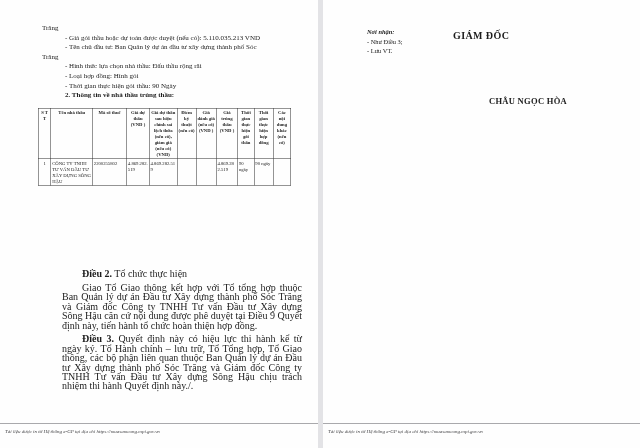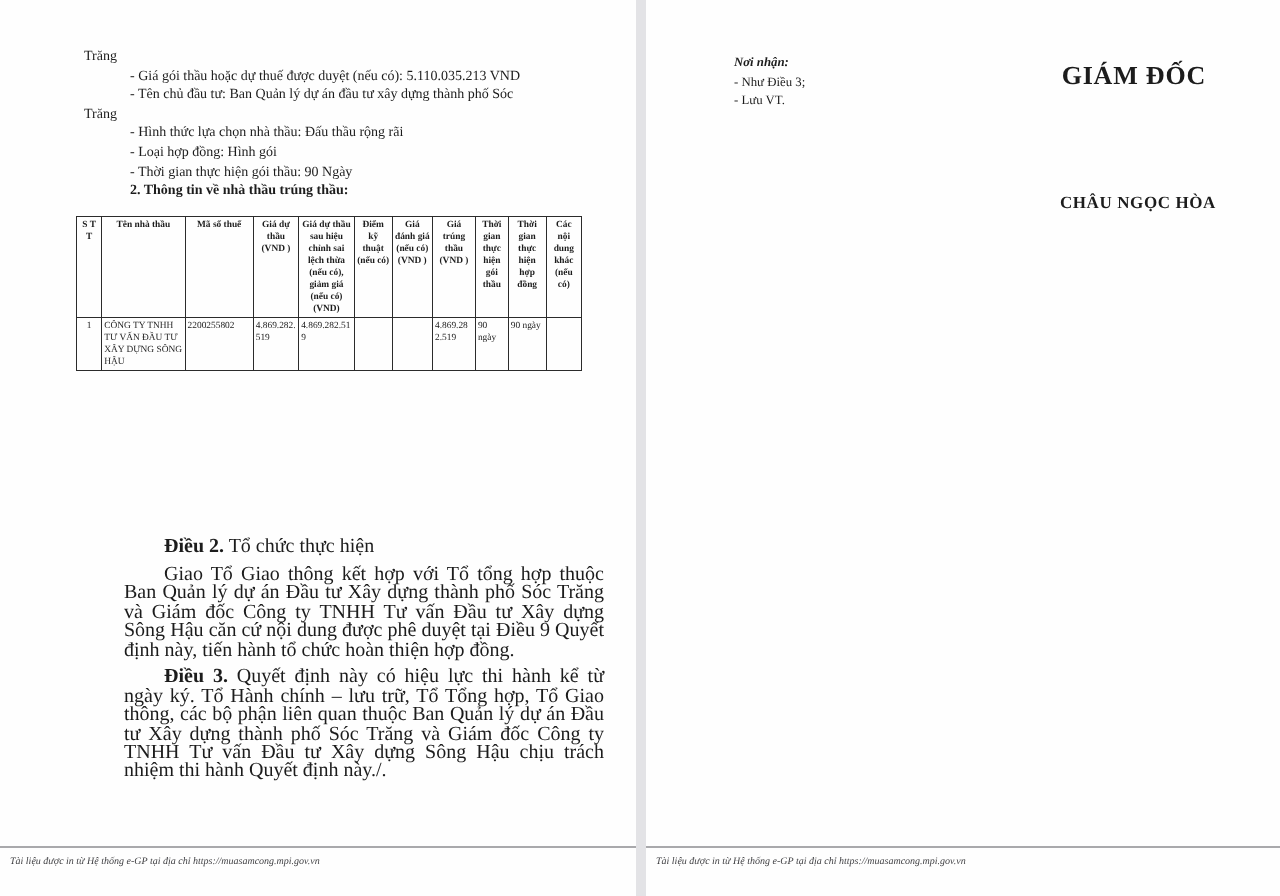--- a/index.html
+++ b/index.html
@@ -39,48 +39,48 @@
   .footer-text{
     margin:4px 0 0 5px;font-size:10px;font-style:italic;color:#3f3f42;
     transform:scale(.5);transform-origin:0 0;width:200%;white-space:nowrap;
   }
 
   
   .noi-nhan{position:absolute;left:44px;top:27px;font-size:6.4px;line-height:9.5px}
   .noi-nhan .label{font-weight:bold;font-style:italic;margin:0}
   .noi-nhan p{margin:0}
   .director-title{
-    position:absolute;left:130px;top:30px;width:150px;text-align:right;
-    font-weight:bold;font-size:13px;letter-spacing:.4px;
+    position:absolute;left:130px;top:30px;width:150px;text-align:left;
+    font-weight:bold;font-size:10px;letter-spacing:.4px;
   }
   .sig-block{position:absolute;left:157px;top:57px;width:110px}
   .sig-status{font-size:7px;color:#3c3c3e;letter-spacing:.2px}
   .sig-details{
     font-size:6px;line-height:6.6px;color:#3a3a3c;
     transform:scale(.45);transform-origin:0 0;width:222%;
   }
   .sig-details p{margin:0;white-space:nowrap}
   .sig-mark{
     position:absolute;left:32px;top:-2px;font-size:27px;font-weight:bold;
     color:#e6ce2e;opacity:.88;font-family:"DejaVu Sans","Liberation Sans",sans-serif;
     text-shadow:0 0 1px #b89c1a;
   }
   .signer-name{
-    position:absolute;left:125px;top:96px;width:160px;text-align:right;
+    position:absolute;left:125px;top:96px;width:160px;text-align:center;
     font-weight:bold;font-size:8.5px;letter-spacing:.3px;
   }
 </style>
 </head>
 <body>
 
 <div class="page page-left">
 
   <div class="intro">
     <p class="hang">Trăng</p>
-    <p class="bullet">- Giá gói thầu hoặc dự thuế được duyệt (nếu có): 5.110.035.213 VND</p>
+    <p class="bullet">- Giá gói thầu hoặc dự toán được duyệt (nếu có): 5.110.035.213 VND</p>
     <p class="bullet">- Tên chủ đầu tư: Ban Quản lý dự án đầu tư xây dựng thành phố Sóc</p>
     <p class="hang">Trăng</p>
     <p class="bullet">- Hình thức lựa chọn nhà thầu: Đấu thầu rộng rãi</p>
     <p class="bullet">- Loại hợp đồng: Hình gói</p>
     <p class="bullet">- Thời gian thực hiện gói thầu: 90 Ngày</p>
     <p class="heading">2. Thông tin về nhà thầu trúng thầu:</p>
   </div>
 
   <div class="doc-table-wrap">
     <table class="award">

